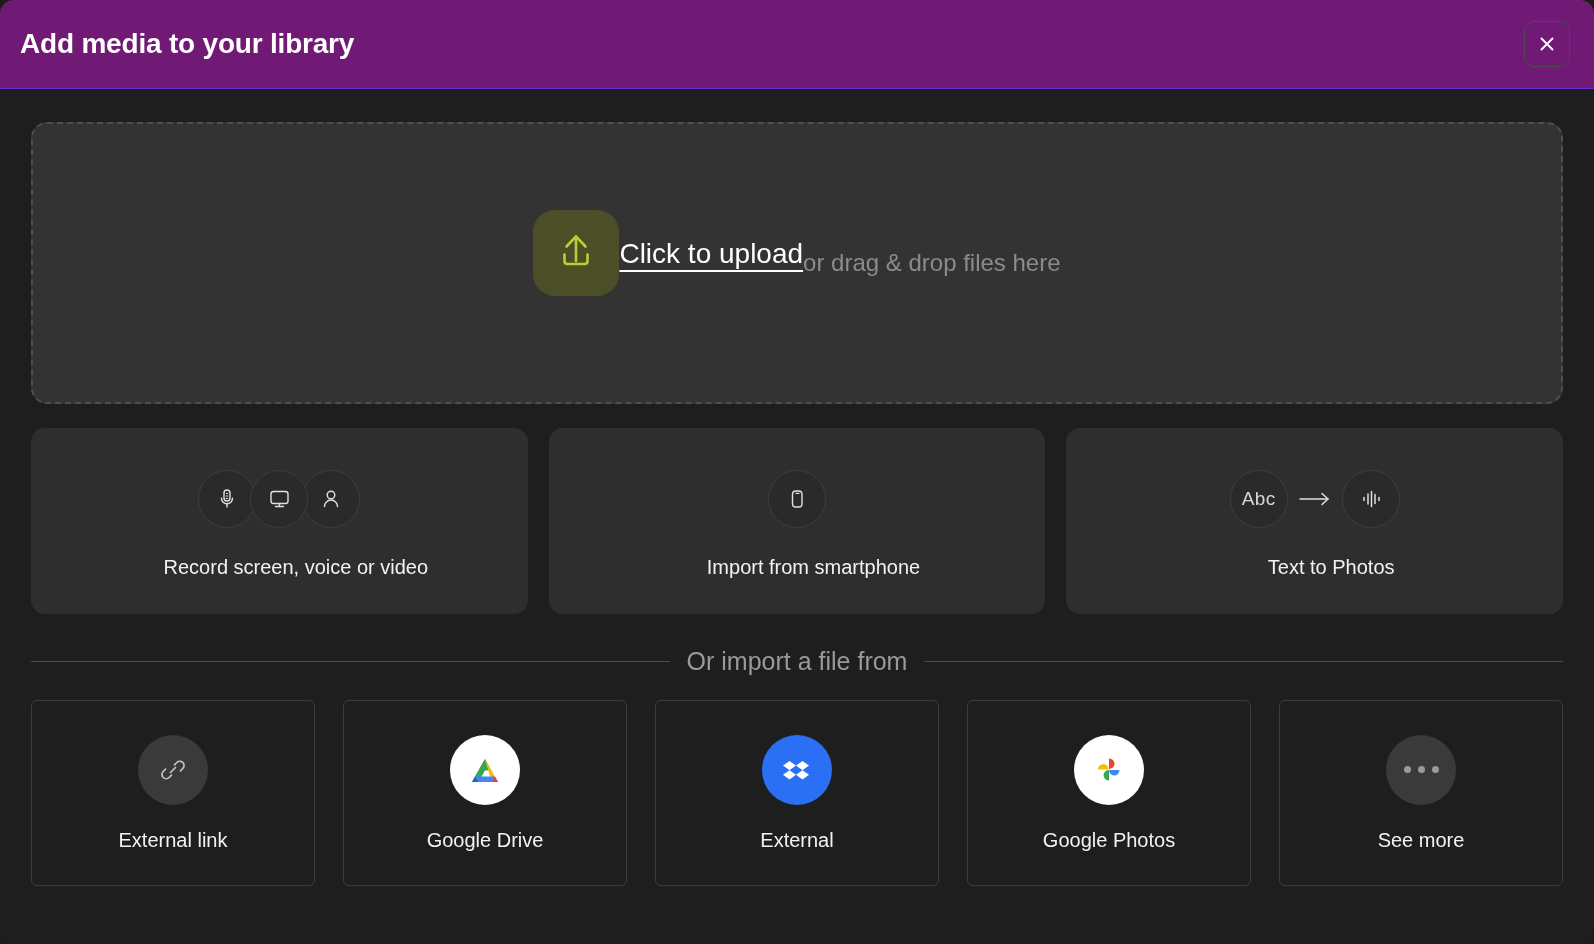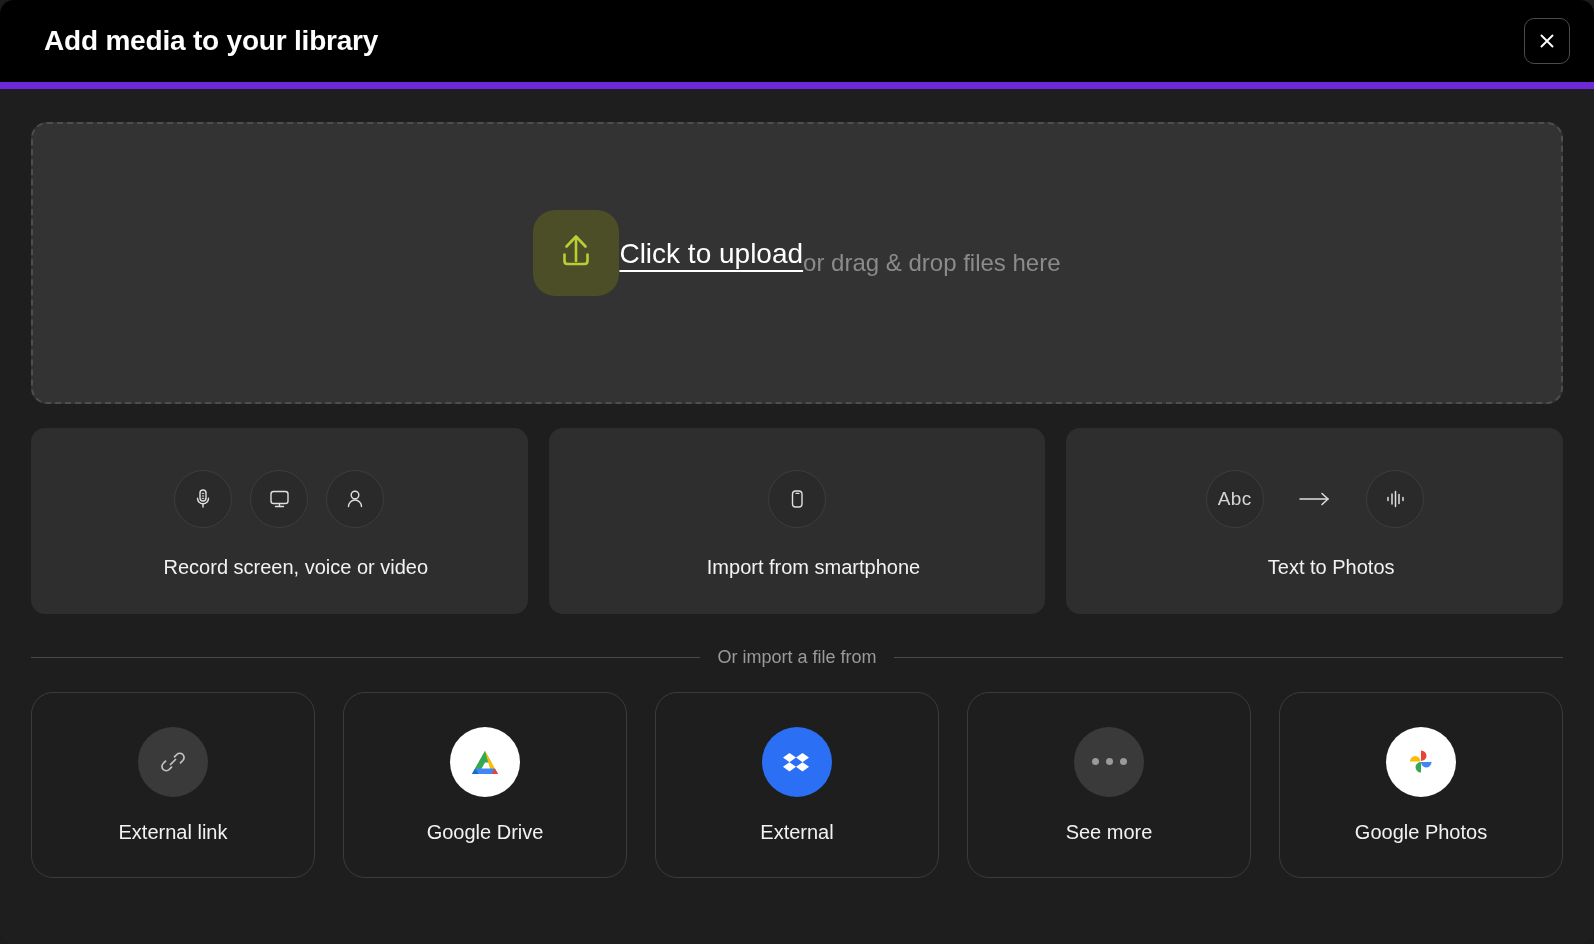--- a/index.html
+++ b/index.html
@@ -17,26 +17,26 @@
     display: flex;
     flex-direction: column;
     border-radius: 14px;
     overflow: hidden;
   }
 
   
   .header {
     height: 89px;
     min-height: 89px;
-    border-bottom: 7px solid #6d28d9;
+    border-bottom: 1px solid #6d28d9;
     display: flex;
     align-items: center;
     justify-content: space-between;
-    padding: 0 24px 0 44px;
-    background: #000000;
+    padding: 0 24px 0 20px;
+    background: #701a75;
   }
   .title {
     font-size: 28px;
     font-weight: bold;
     color: #ffffff;
     letter-spacing: -0.2px;
   }
   .close-btn {
     width: 46px;
     height: 46px;
@@ -109,21 +109,20 @@
     align-items: center;
     justify-content: center;
     cursor: pointer;
   }
   .icon-cluster {
     display: flex;
     align-items: center;
     justify-content: center;
     height: 70px;
     margin-bottom: 22px;
-    gap: 24px;
   }
   .circ {
     width: 58px;
     height: 58px;
     border-radius: 50%;
     background: #2a2a2a;
     border: 1px solid #3d3d3d;
     display: flex;
     align-items: center;
     justify-content: center;
@@ -146,36 +145,36 @@
     margin-top: 33px;
     margin-bottom: 24px;
   }
   .divider .line {
     flex: 1;
     height: 1px;
     background: #4a4a4a;
   }
   .divider .dtext {
     padding: 0 17px;
-    font-size: 18px;
+    font-size: 25px;
     color: #9a9a9a;
     white-space: nowrap;
   }
 
   
   .sources {
     display: flex;
     gap: 28px;
     padding-bottom: 32px;
   }
   .source-card {
     flex: 1;
     height: 186px;
     border: 1px solid #3b3b3b;
-    border-radius: 22px;
+    border-radius: 6px;
     background: transparent;
     display: flex;
     flex-direction: column;
     align-items: center;
     justify-content: center;
     cursor: pointer;
   }
   .src-icon {
     width: 70px;
     height: 70px;
@@ -337,37 +336,37 @@
             <polygon points="10.5,7 4,11.6 10.5,16.2 17,11.6" fill="#ffffff"></polygon>
             <polygon points="23.5,7 17,11.6 23.5,16.2 30,11.6" fill="#ffffff"></polygon>
             <polygon points="10.5,16.2 4,20.8 10.5,25.4 17,20.8" fill="#ffffff"></polygon>
             <polygon points="23.5,16.2 17,20.8 23.5,25.4 30,20.8" fill="#ffffff"></polygon>
           </svg>
         </div>
         <div class="src-label">External</div>
       </div>
 
       <div class="source-card">
+        <div class="src-icon white">
+          <svg width="36" height="36" viewBox="0 0 36 36">
+            <path d="M18 17 V6.5 a5.5 5.5 0 0 1 5.5 5.5 A5.5 5.5 0 0 1 18 17z" fill="#ea4335" transform="translate(0,0)"></path>
+            <path d="M18 18 h10.5 a5.5 5.5 0 0 1 -5.5 5.5 A5.5 5.5 0 0 1 18 18z" fill="#4285f4"></path>
+            <path d="M18 18 V28.5 a5.5 5.5 0 0 1 -5.5 -5.5 A5.5 5.5 0 0 1 18 18z" fill="#34a853"></path>
+            <path d="M17.5 17.5 H7 a5.5 5.5 0 0 1 5.5 -5.5 A5.5 5.5 0 0 1 17.5 17.5z" fill="#fbbc04"></path>
+          </svg>
+        </div>
+        <div class="src-label">Google Photos</div>
+      </div>
+
+      <div class="source-card">
         <div class="src-icon plain">
           <span class="dots">
             <i></i>
             <i></i>
             <i></i>
           </span>
         </div>
         <div class="src-label">See more</div>
       </div>
 
-      <div class="source-card">
-        <div class="src-icon white">
-          <svg width="36" height="36" viewBox="0 0 36 36">
-            <path d="M18 17 V6.5 a5.5 5.5 0 0 1 5.5 5.5 A5.5 5.5 0 0 1 18 17z" fill="#ea4335" transform="translate(0,0)"></path>
-            <path d="M18 18 h10.5 a5.5 5.5 0 0 1 -5.5 5.5 A5.5 5.5 0 0 1 18 18z" fill="#4285f4"></path>
-            <path d="M18 18 V28.5 a5.5 5.5 0 0 1 -5.5 -5.5 A5.5 5.5 0 0 1 18 18z" fill="#34a853"></path>
-            <path d="M17.5 17.5 H7 a5.5 5.5 0 0 1 5.5 -5.5 A5.5 5.5 0 0 1 17.5 17.5z" fill="#fbbc04"></path>
-          </svg>
-        </div>
-        <div class="src-label">Google Photos</div>
-      </div>
-
     </div>
   </div>
 </div>
 
 </body></html>

